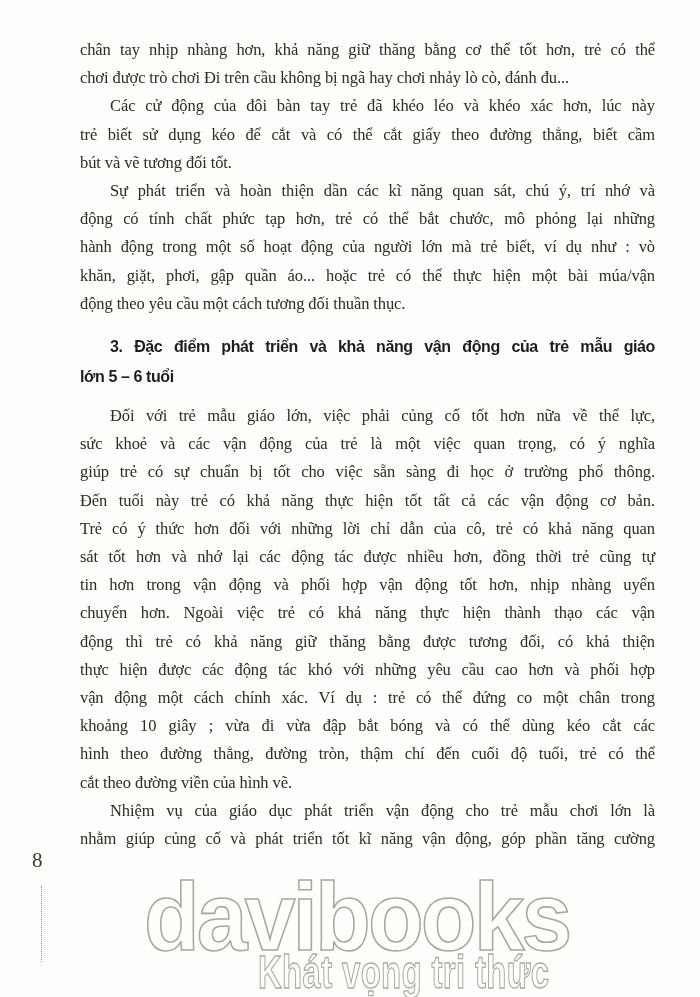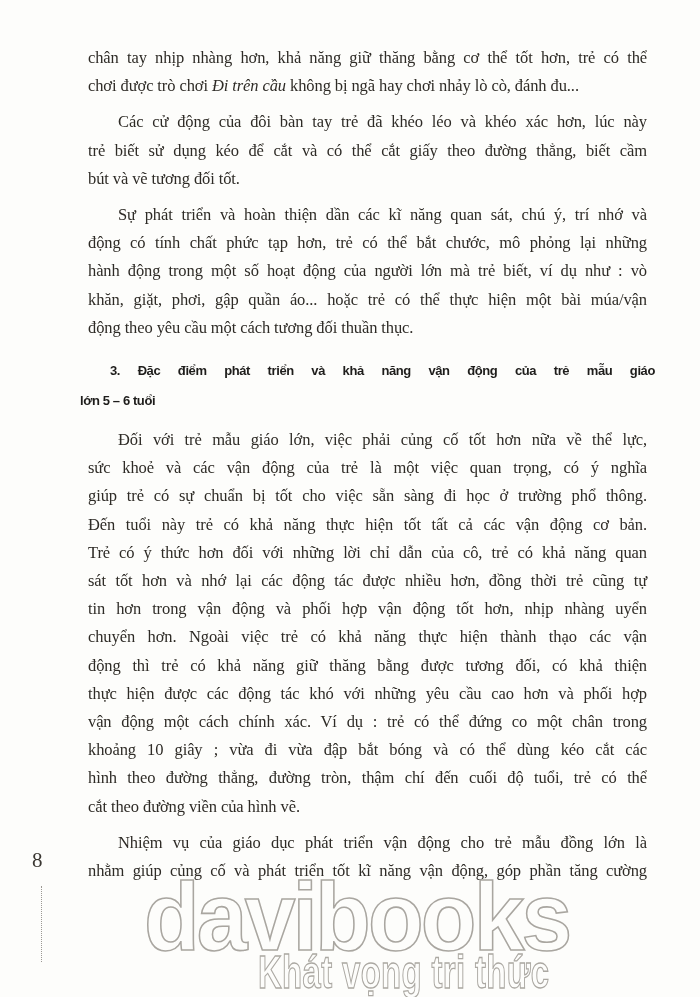--- a/index.html
+++ b/index.html
@@ -7,29 +7,29 @@
     width:700px; height:997px; position:relative; overflow:hidden;
     background:#fdfdfb; font-family:"Liberation Serif", serif;
   }
   .page { position:absolute; inset:0; background:#fdfdfb; overflow:hidden; }
 
   .content {
     position:absolute; left:80px; top:36px; width:575px;
     color:#2e2b26; font-size:16.5px; line-height:28.2px; letter-spacing:-0.1px;
     z-index:2;
   }
-  .para { margin:8px; }
+  .para { margin:0; }
   .para .line { text-align:justify; text-align-last:justify; }
   .para .line.last { text-align-last:left; }
   .para .line.indent { padding-left:30px; }
-  .it { font-style:italic; }
+  .it { }
 
   .para.heading {
     font-family:"Liberation Sans", sans-serif; font-weight:bold;
-    font-size:13px; line-height:30px; letter-spacing:-0.4px;
+    font-size:16px; line-height:30px; letter-spacing:-0.4px;
     color:#1e1d1b; margin:14px 0 10px 0;
   }
 
   .page-number {
     position:absolute; left:32px; top:848px; z-index:2;
     font-family:"Liberation Serif", serif; font-size:21px; color:#3a3732;
   }
   .dotted-rule {
     position:absolute; left:41px; top:886px; height:76px; width:0;
     border-left:1.5px dotted #9b9893; z-index:2;
@@ -89,21 +89,21 @@
         <div class="line"><span>tin hơn trong vận động và phối hợp vận động tốt hơn, nhịp nhàng uyển</span></div>
         <div class="line"><span>chuyển hơn. Ngoài việc trẻ có khả năng thực hiện thành thạo các vận</span></div>
         <div class="line"><span>động thì trẻ có khả năng giữ thăng bằng được tương đối, có khả thiện</span></div>
         <div class="line"><span>thực hiện được các động tác khó với những yêu cầu cao hơn và phối hợp</span></div>
         <div class="line"><span>vận động một cách chính xác. Ví dụ : trẻ có thể đứng co một chân trong</span></div>
         <div class="line"><span>khoảng 10 giây ; vừa đi vừa đập bắt bóng và có thể dùng kéo cắt các</span></div>
         <div class="line"><span>hình theo đường thẳng, đường tròn, thậm chí đến cuối độ tuổi, trẻ có thể</span></div>
         <div class="line last"><span>cắt theo đường viền của hình vẽ.</span></div>
       </div>
       <div class="para body">
-        <div class="line indent"><span>Nhiệm vụ của giáo dục phát triển vận động cho trẻ mẫu đồng lớn là</span></div>
+        <div class="line indent"><span>Nhiệm vụ của giáo dục phát triển vận động cho trẻ mẫu chơi lớn là</span></div>
         <div class="line"><span>nhằm giúp củng cố và phát triển tốt kĩ năng vận động, góp phần tăng cường</span></div>
       </div>
     </div>
 
   <div class="page-number">8</div>
   <div class="dotted-rule"></div>
 
   <div class="watermark">
     <div class="wm-logo">davibooks</div>
     <div class="wm-slogan">Khát vọng tri thức</div>

